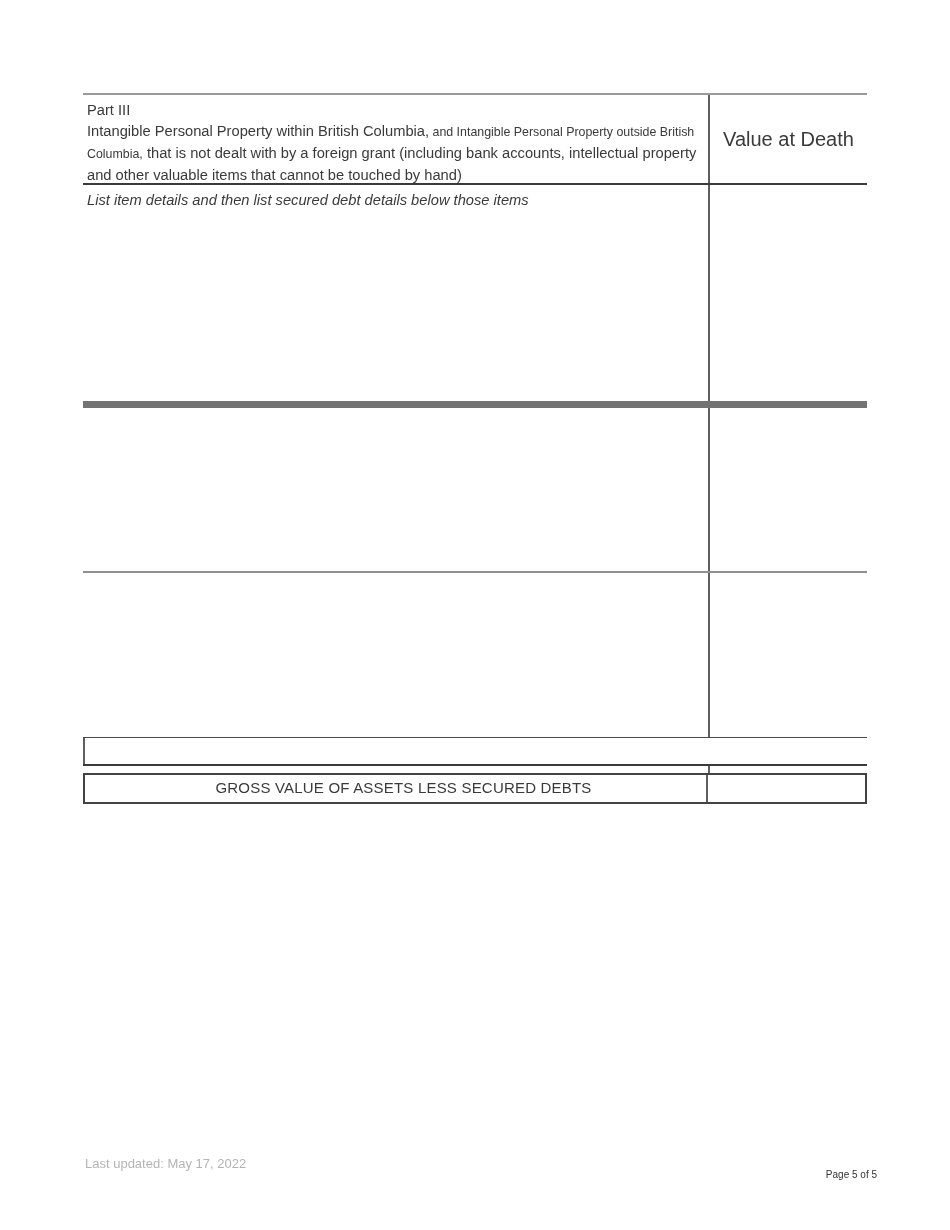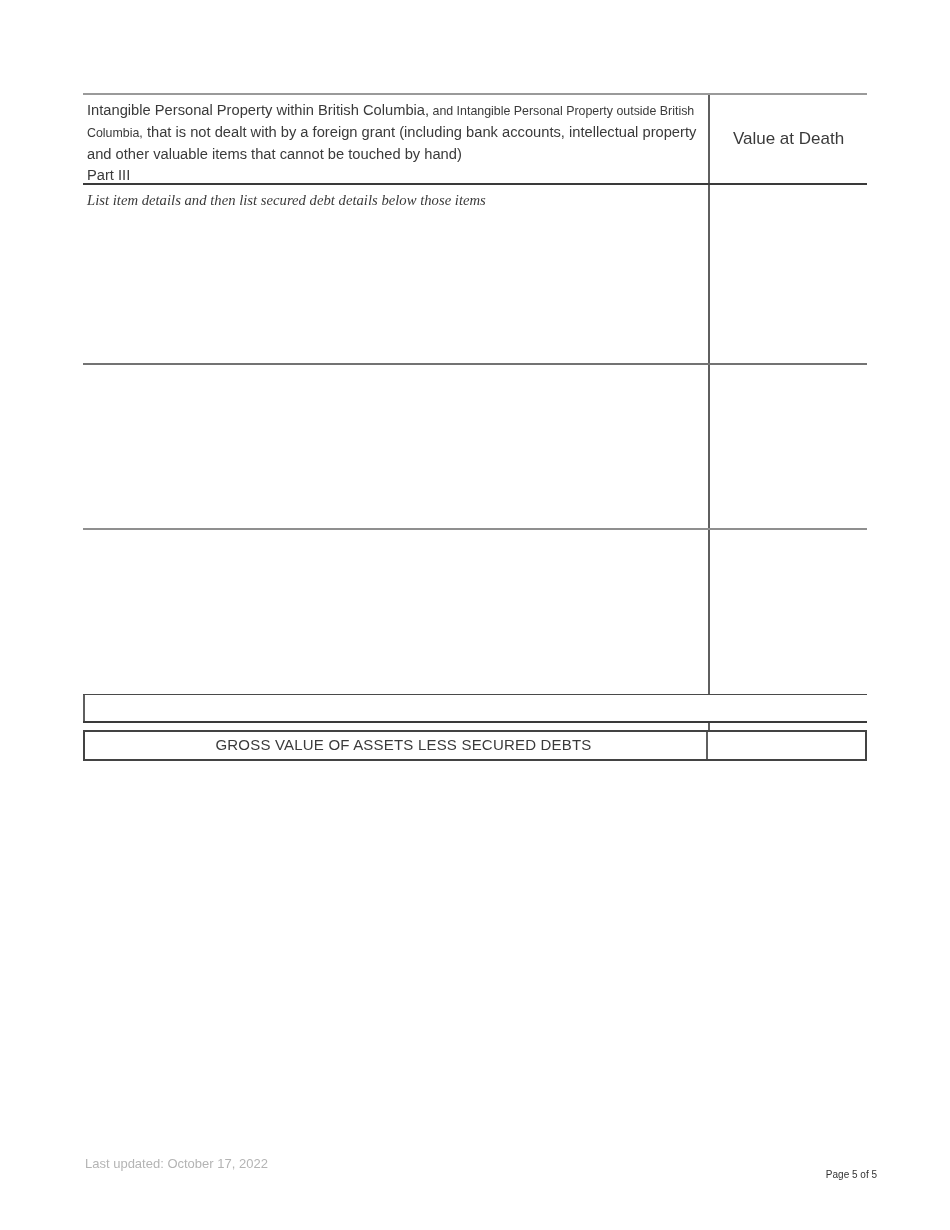--- a/index.html
+++ b/index.html
@@ -47,26 +47,25 @@
     font-size: 14.7px;
     line-height: 21px;
   }
   .txt-sm {
     font-size: 12.4px;
   }
   .header-row .cell-r {
     display: flex;
     align-items: center;
     justify-content: center;
-    font-size: 17px;
+    font-size: 20px;
   }
   .row-items {
-    height: 180px;
-    border-bottom: 2px solid #737373;
-    font-family: Liberation Serif, serif;
+    height: 223px;
+    border-bottom: 7px solid #737373;
   }
   .row-items .cell-l {
     padding: 7px 4px 0 4px;
     font-style: italic;
     font-size: 14.7px;
   }
   .row-mid {
     height: 165px;
     border-bottom: 2px solid #8f8f8f;
   }
@@ -118,22 +117,22 @@
 </style>
 </head>
 <body>
 
 <div class="page">
 
   <div class="doc-table">
 
     <div class="trow header-row">
       <div class="cell-l">
+        <div>Part III</div>
         <div><span>Intangible Personal Property within British Columbia,</span><span class="txt-sm"> and Intangible Personal Property outside British Columbia,</span><span> that is not dealt with by a foreign grant (including bank accounts, intellectual property and other valuable items that cannot be touched by hand)</span></div>
-        <div>Part III</div>
       </div>
       <div class="cell-r">Value at Death</div>
     </div>
 
     <div class="trow row-items">
       <div class="cell-l">List item details and then list secured debt details below those items</div>
       <div class="cell-r"></div>
     </div>
 
     <div class="trow row-mid">
@@ -155,16 +154,16 @@
       <div class="cell-r"></div>
     </div>
 
     <div class="trow gross-box">
       <div class="cell-l">GROSS VALUE OF ASSETS LESS SECURED DEBTS</div>
       <div class="cell-r"></div>
     </div>
 
   </div>
 
-  <div class="footer-updated">Last updated: October 17, 2022</div>
+  <div class="footer-updated">Last updated: May 17, 2022</div>
   <div class="footer-page">Page 5 of 5</div>
 
 </div>
 
 </body></html>

